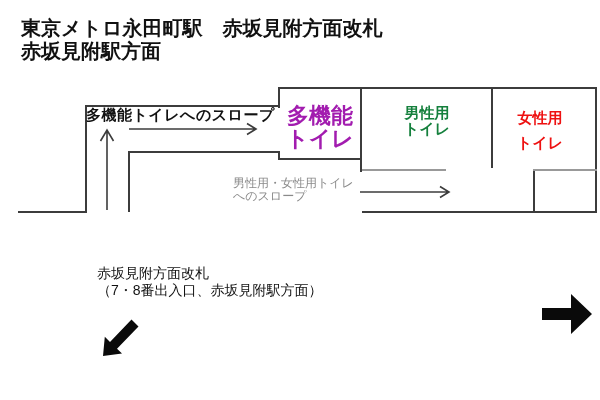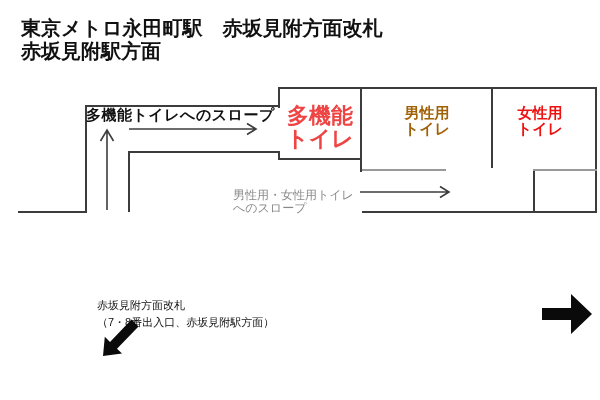--- a/index.html
+++ b/index.html
@@ -3,26 +3,26 @@
 <meta charset="utf-8">
 <style>
   html,body{margin:0;padding:0;background:#ffffff;}
   .stage{
     position:relative;width:600px;height:400px;background:#ffffff;overflow:hidden;
     font-family:"Liberation Sans","DejaVu Sans",sans-serif;color:#1a1a1a;
   }
   .txt{position:absolute;white-space:pre-line;}
   .title{left:21px;top:17px;font-size:20px;line-height:23px;font-weight:bold;color:#111;}
   .mf-slope{left:86px;top:106px;font-size:15px;font-weight:bold;letter-spacing:0.5px;color:#111;}
-  .mw-slope{left:233px;top:189px;font-size:12px;line-height:13px;color:#8a8a8a;}
+  .mw-slope{left:233px;top:177px;font-size:12px;line-height:13px;color:#8a8a8a;}
   .room-label{position:absolute;text-align:center;white-space:pre-line;font-weight:bold;}
-  .room-mf{left:278px;top:104px;width:84px;font-size:22px;line-height:23px;color:#ef4444;}
-  .room-men{left:362px;top:105px;width:130px;font-size:15px;line-height:16px;color:#a16207;}
-  .room-women{left:492px;top:105px;width:96px;font-size:15px;line-height:16px;color:#ee1111;}
-  .gate-note{left:97px;top:265px;font-size:11px;line-height:17px;color:#111;margin-top:32px;}
+  .room-mf{left:278px;top:104px;width:84px;font-size:22px;line-height:23px;color:#a21caf;}
+  .room-men{left:362px;top:105px;width:130px;font-size:15px;line-height:16px;color:#15803d;}
+  .room-women{left:492px;top:105px;width:96px;font-size:15px;line-height:25px;color:#ee1111;}
+  .gate-note{left:97px;top:265px;font-size:14px;line-height:17px;color:#111;}
   .platform-note{left:417px;top:266px;font-size:14px;line-height:16px;color:#111;}
   .wall{position:absolute;background:#3c3c3c;}
   .wall.gray{background:#999999;}
   .overlay{position:absolute;left:0;top:0;}
 </style>
 </head>
 <body>
 
 <div class="stage">
 

